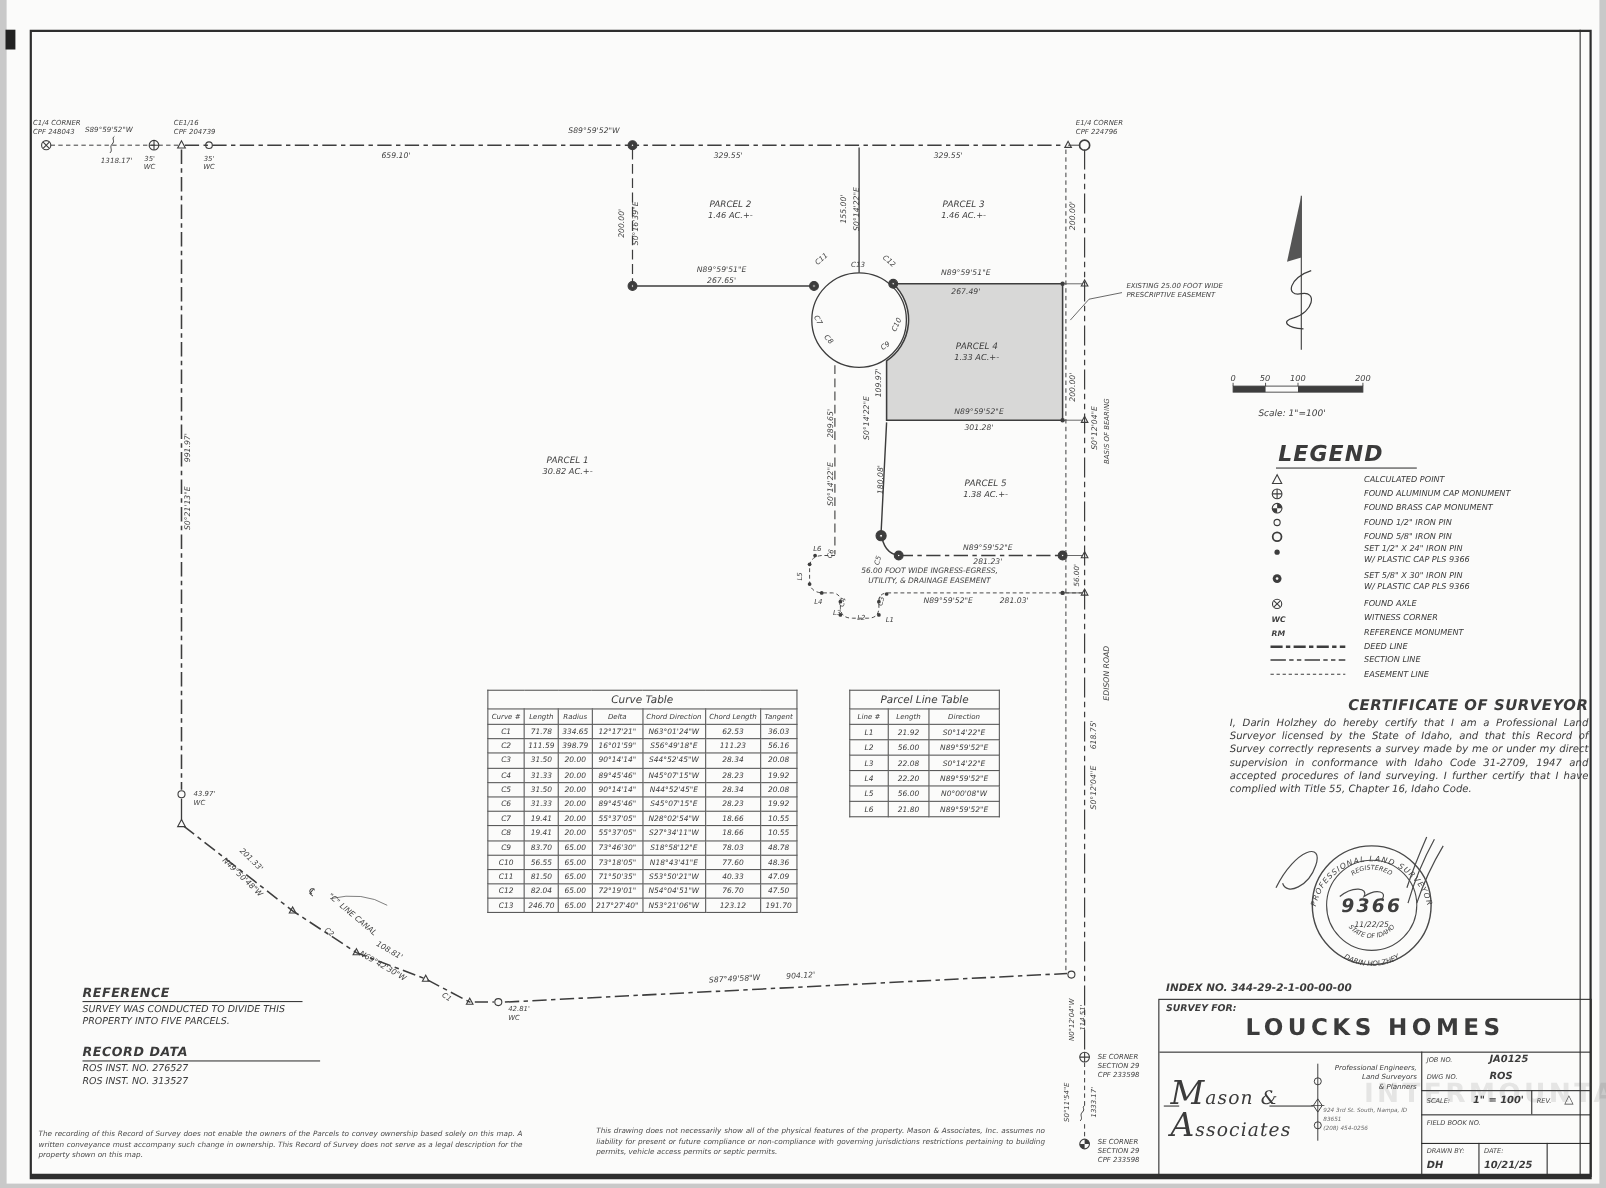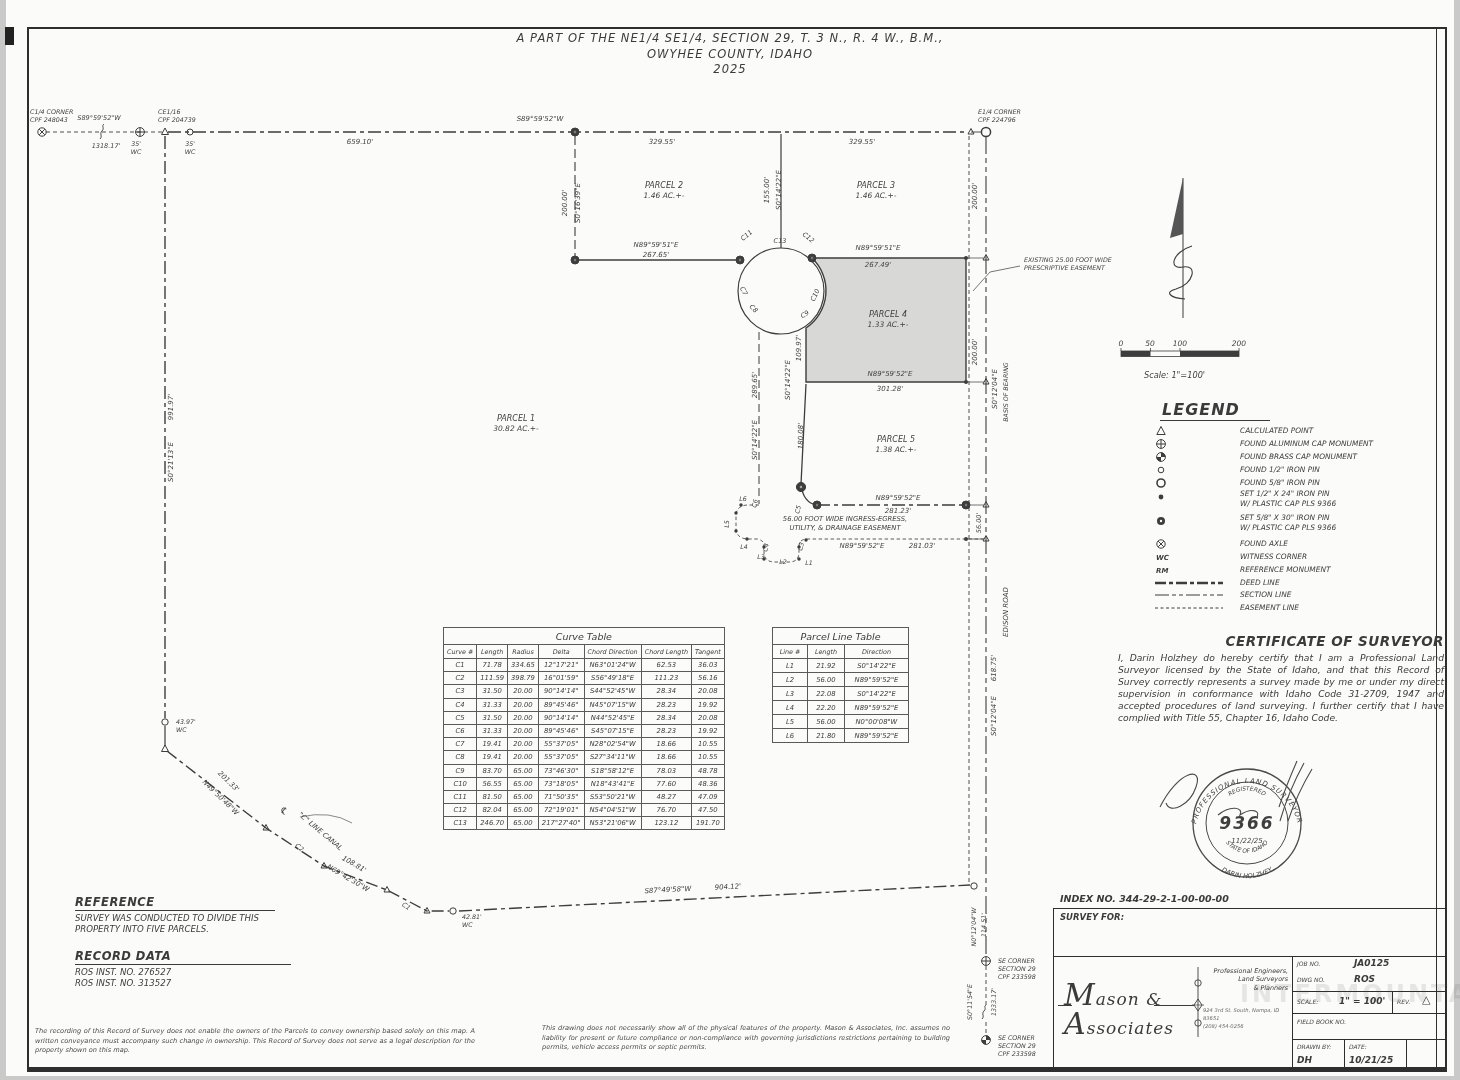--- a/index.html
+++ b/index.html
@@ -23,21 +23,21 @@
   
   table.stable{border-collapse:collapse;font-style:italic;background:#fbfbfa;}
   table.stable th,table.stable td{border:1px solid #5a5a5a;padding:0 3px;text-align:center;white-space:nowrap;}
   table.stable .ttl{font-size:9.5px;height:16px;font-weight:normal;}
   table.stable .hdr th{font-size:6.4px;height:13px;font-weight:normal;}
   #curve-table td{font-size:6.8px;height:12.2px;}
   #parcel-line-table td{font-size:6.8px;height:13px;}
 
   
   .legend{position:absolute;left:1152px;top:400px;width:290px;}
-  .legend .lg-title{font-weight:bold;font-style:italic;font-size:16px;letter-spacing:1px;
+  .legend .lg-title{font-weight:bold;font-style:italic;font-size:20px;letter-spacing:1px;
                     border-bottom:1.3px solid #3b3b3b;display:inline-block;padding:0 30px 1px 2px;margin-left:8px;}
   .legend .lg-items{margin-top:4px;}
   .lg-row{display:flex;align-items:center;height:12.9px;}
   .lg-sym{width:86px;flex:none;display:flex;justify-content:flex-start;align-items:center;padding-left:2px;}
   .lg-sym svg{display:block;}
   .lg-lbl{font-style:italic;font-size:7.4px;white-space:pre-line;line-height:1.35;}
   .lg-row.two{height:24px;align-items:flex-start;}
   .lg-row.two .lg-sym{margin-top:2px;}
 
   
@@ -83,25 +83,20 @@
 </style>
 </head>
 <body>
 
 <div class="sheet"></div>
 <div class="corner-artifact"></div>
 <div class="frame"></div>
 <div class="frame-inner-right"></div>
 
 <div class="map-title">
-  <div class="sub">
-    <div>A PART OF THE NE1/4 SE1/4, SECTION 29, T. 3 N., R. 4 W., B.M.,</div>
-    <div>OWYHEE COUNTY, IDAHO</div>
-    <div>2025</div>
-  </div>
 </div>
 
 <svg class="abs" style="left:0;top:0" width="1460" height="1080" viewBox="0 0 1460 1080">
   <g stroke="#3d3d3d" fill="none">
 
     <path d="M46,132 H162" stroke-width="0.9" stroke-dasharray="4 3"></path>
     <path d="M168,132 H966" stroke-width="1.4" stroke-dasharray="13 4 4 4"></path>
 
     <path d="M100,139 c3,-3 -1,-5 2,-8 c3,-3 -1,-5 2,-7" stroke-width="0.9"></path>
 
@@ -454,21 +449,21 @@
         <td>N18°43'41"E</td>
         <td>77.60</td>
         <td>48.36</td>
       </tr>
       <tr>
         <td>C11</td>
         <td>81.50</td>
         <td>65.00</td>
         <td>71°50'35"</td>
         <td>S53°50'21"W</td>
-        <td>48.27</td>
+        <td>40.33</td>
         <td>47.09</td>
       </tr>
       <tr>
         <td>C12</td>
         <td>82.04</td>
         <td>65.00</td>
         <td>72°19'01"</td>
         <td>N54°04'51"W</td>
         <td>76.70</td>
         <td>47.50</td>
@@ -684,20 +679,21 @@
   <div class="nr-body">ROS INST. NO. 276527
 ROS INST. NO. 313527</div>
 </div>
 
 <div class="disc abs" style="left:35px;top:1027px;width:440px;">The recording of this Record of Survey does not enable the owners of the Parcels to convey ownership based solely on this map. A written conveyance must accompany such change  in ownership. This Record of Survey does not serve as a legal description for the property shown on this map.</div>
 <div class="disc abs" style="left:542px;top:1024px;width:408px;">This drawing does not necessarily show all of the physical features of the property. Mason &amp; Associates, Inc. assumes no liability for present or future compliance or non-compliance with governing jurisdictions restrictions pertaining to building permits, vehicle access permits or septic permits.</div>
 
 <div class="index-no">INDEX NO. 344-29-2-1-00-00-00</div>
 <div class="tblock">
   <div class="tb-surveyfor">SURVEY FOR:</div>
+  <div class="tb-client">LOUCKS HOMES</div>
   <div class="tb-hline" style="top:47px;"></div>
   <div class="tb-vline" style="left:238px;top:47px;height:113px;"></div>
 
   <div class="mason">
     <div class="m-rule1"></div>
     <div class="m-rule2"></div>
     <div class="m-logo">
       <div class="m-line1"><span class="cap">M</span><span>ason </span><span>&amp;</span></div>
       <div class="m-line2"><span class="cap">A</span><span>ssociates</span></div>
     </div>

